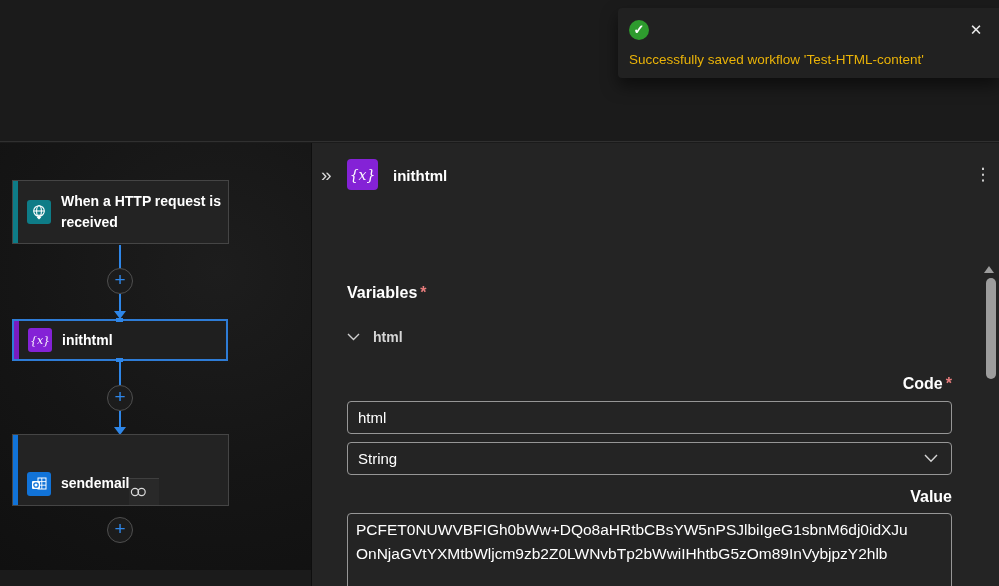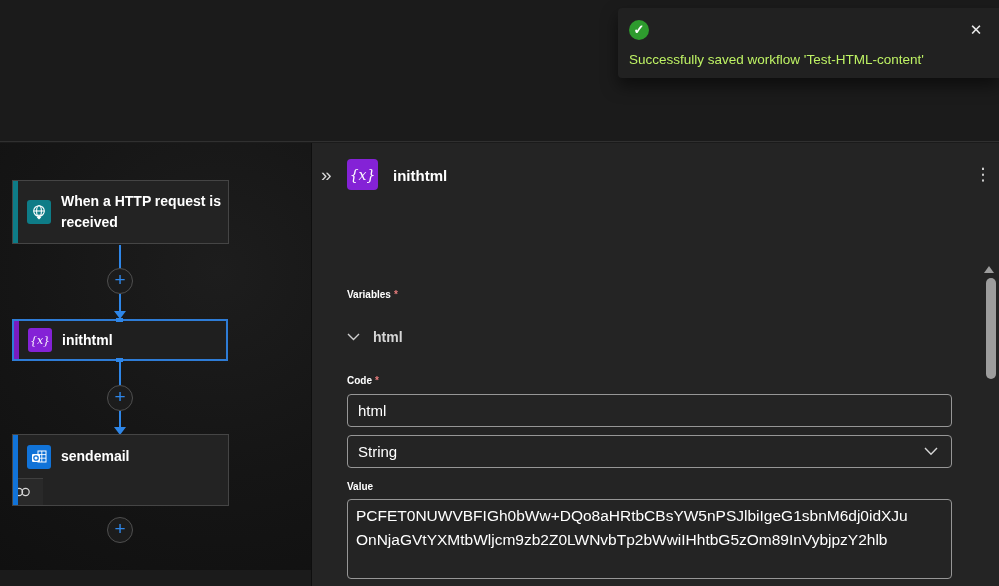--- a/index.html
+++ b/index.html
@@ -15,39 +15,39 @@
     background:#1b1b1b; border-bottom:1px solid #303030; }
 
   
   .toast { position:absolute; top:8px; left:618px; width:381px; height:70px;
     background:#212121; border-radius:4px 0 0 4px;
     box-shadow:0 8px 16px rgba(0,0,0,.5); z-index:20; }
   .toast-check { position:absolute; left:11px; top:12px; width:20px; height:20px;
     border-radius:50%; background:#2e9b2e; color:#fff; font-size:13px;
     line-height:20px; text-align:center; font-weight:bold; }
   .toast-title { position:absolute; left:40px; top:14px; font-size:14.5px; font-weight:bold; }
-  .toast-msg { position:absolute; left:11px; top:44px; font-size:13.5px; color:#bef264; }
+  .toast-msg { position:absolute; left:11px; top:44px; font-size:13.5px; color:#eab308; }
   .toast-close { position:absolute; right:13px; top:12px; width:20px; height:20px;
     font-size:15px; line-height:20px; text-align:center; color:#ececec;
     cursor:pointer; font-weight:300; }
 
   
   .canvas { position:absolute; top:143px; left:0; width:311px; bottom:16px;
     background:radial-gradient(circle at 70% 30%, #1d1d1d 0%, #151515 55%, #101010 100%); }
 
   .node { position:absolute; left:12px; width:217px; background:#232323;
     border:1px solid #454545; display:flex; align-items:center; cursor:pointer; }
   .accent { position:absolute; left:0; top:0; bottom:0; width:5px; }
   .node-icon { width:24px; height:24px; border-radius:3px; flex:0 0 24px;
     margin-left:14px; display:flex; align-items:center; justify-content:center; }
   .node-title { margin-left:10px; font-size:14px; font-weight:bold; line-height:21px; }
 
   .node-http { top:37px; height:64px; }
   .node-init { top:176px; height:42px; width:216px; border:2px solid #2e7cd6; background:#1f1f1f; }
-  .node-mail { top:291px; height:72px; flex-direction:column; align-items:flex-start; padding:0; }
+  .node-mail { top:291px; height:72px; flex-direction:row; align-items:flex-end; padding:0; }
   .node-mail-main { display:flex; align-items:center; height:43px; }
   .node-mail-sub { height:27px; border-top:1px solid #3f3f3f; background:#292929;
     display:flex; align-items:center; justify-content:flex-end; padding-right:11px; }
 
   .fx-chip { background:#8422d6; color:#fff; font-style:italic;
     font-family:"DejaVu Serif", serif; }
   .nub { position:absolute; left:50%; width:7px; height:4px; margin-left:-4px;
     background:#2e86e8; }
   .nub-top { top:-3px; } .nub-bottom { bottom:-3px; }
 
@@ -71,21 +71,21 @@
   .panel-title { position:absolute; left:81px; top:8px; font-size:15px; font-weight:bold; }
   .more-btn { position:absolute; right:7px; top:5px; font-size:17px; color:#e0e0e0;
     cursor:pointer; width:18px; text-align:center; }
 
   .tabs { position:absolute; top:80px; left:19px; display:flex; gap:27px; }
   .tab { font-size:14.5px; color:#d4d4d4; padding-bottom:9px; cursor:pointer;
     border-bottom:3px solid transparent; border-radius:2px; }
   .tab.active { color:#fff; font-weight:bold; border-bottom-color:#2e90ea; }
 
   .content { position:absolute; top:141px; left:35px; width:605px; }
-  .field-label { font-size:10px; font-weight:bold; color:#fff; }
+  .field-label { font-size:16px; font-weight:bold; color:#fff;text-align:right; }
   .req { color:#e87d7d; margin-left:3px; font-weight:bold; }
 
   .group-row { margin-top:27px; display:flex; align-items:center; gap:13px; cursor:pointer; }
   .group-label { font-size:14px; font-weight:bold; color:#d6d6d6; }
 
   .lbl-name { display:block; margin-top:30px; }
   .text-input { margin-top:8px; width:100%; height:33px; background:transparent;
     border:1px solid #969696; border-radius:4px; color:#fff; font-size:15px;
     padding:0 10px; font-family:"Liberation Sans", sans-serif; outline:none; }
   .lbl-type { display:block; margin-top:16px; }

